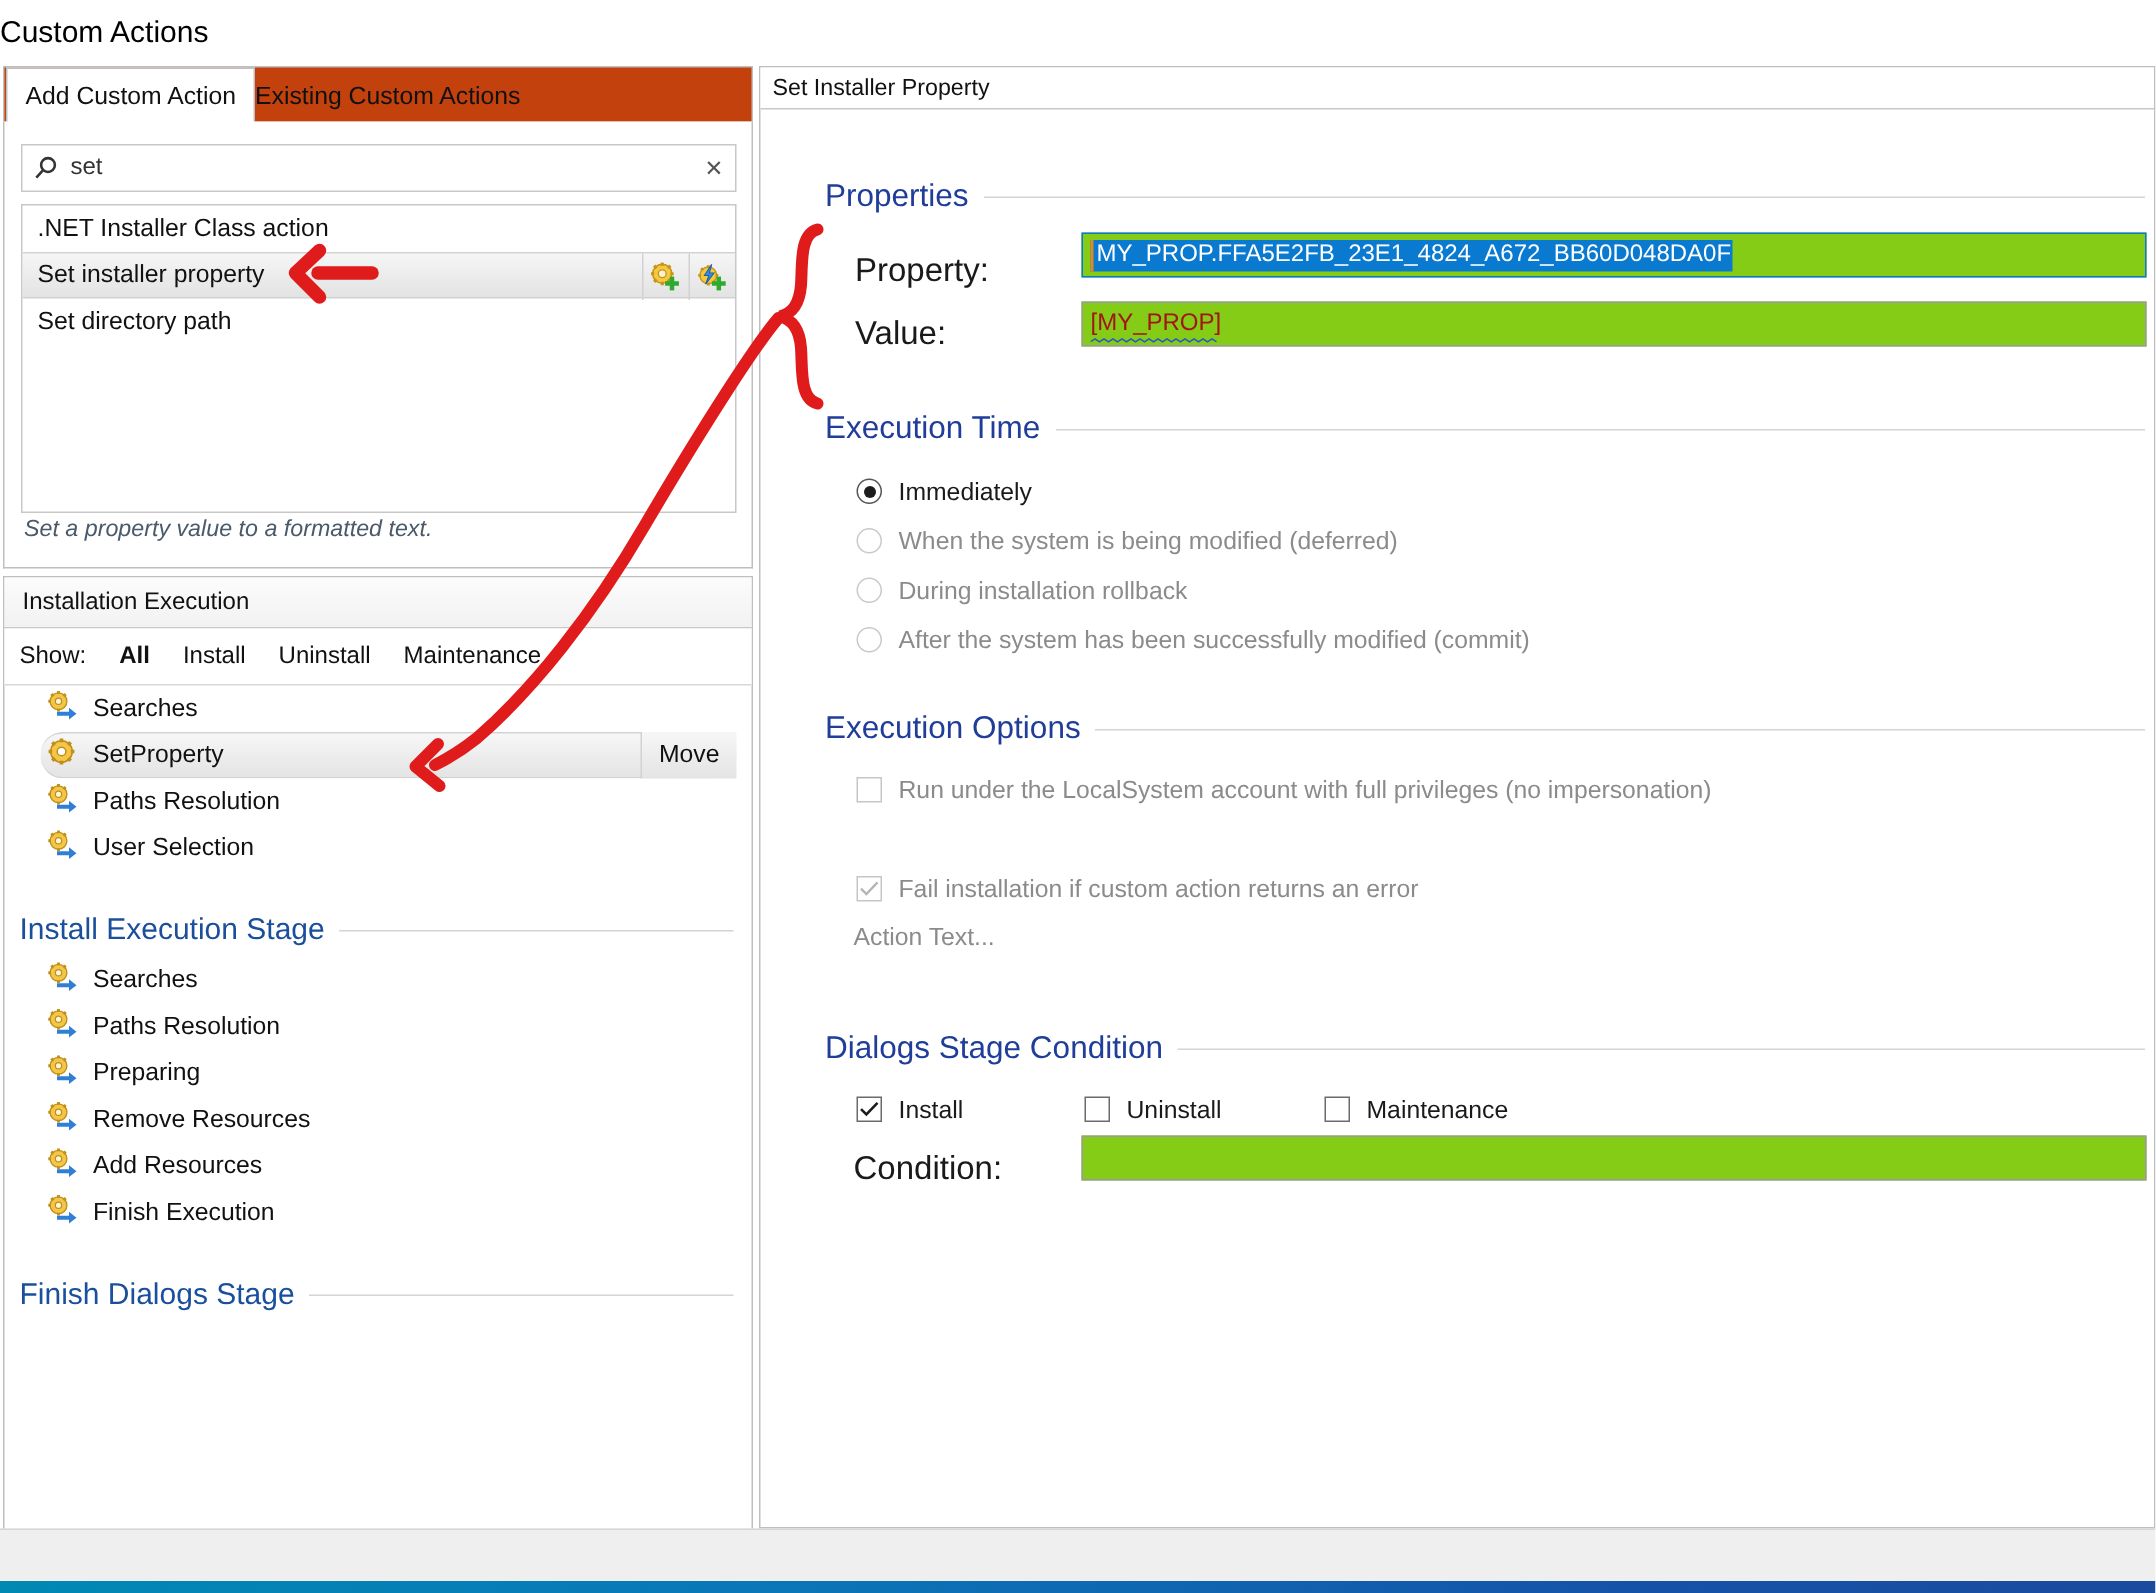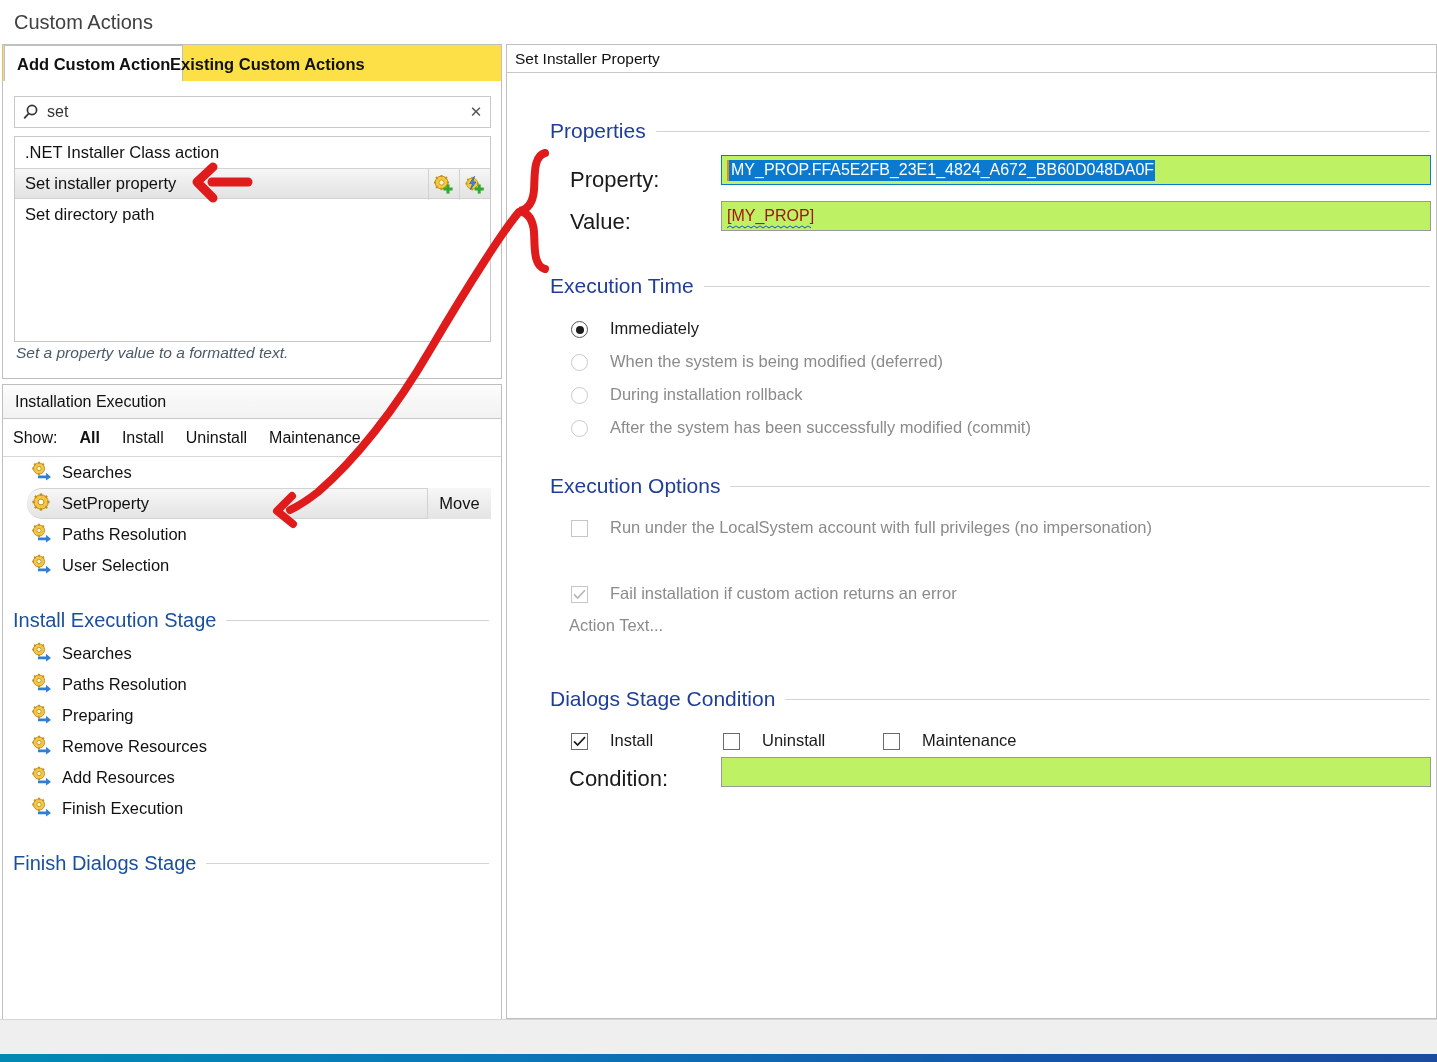--- a/index.html
+++ b/index.html
@@ -8,34 +8,33 @@
     width: 1437px; height: 1062px;
     background: #ffffff;
     font-family: "Liberation Sans", sans-serif;
     overflow: hidden;
   }
   #root { position: relative; width: 1437px; height: 1062px; background: #ffffff; }
 
   
   .win-title {
     position: absolute; left: 0; top: 0; width: 1437px; height: 44px;
-    display: flex; align-items: center; padding-left: 14px;
-    font-size: 20px; color: #404040; background: #ffffff;
+    display: flex; align-items: center; padding-left: 0;
+    font-size: 20px; color: #000000; background: #ffffff;
   }
 
   
   .left-panel {
     position: absolute; left: 2px; top: 44px; width: 500px; height: 975px;
     background: #ffffff;
   }
   .tabstrip {
     position: absolute; left: 0; top: 0; width: 500px; height: 38px;
     border: 1px solid #bfbfbf; border-bottom: 1px solid #bfbfbf;
-    background: #fde047;
-    font-weight: bold;
+    background: #c2410c;
   }
   .tab {
     position: absolute; top: 1px; height: 36px;
     display: flex; align-items: center; padding: 0 12px;
     font-size: 16.5px; color: #111; cursor: default;
   }
   .tab.active {
     background: #ffffff;
     border-left: 1px solid #bfbfbf; border-right: 1px solid #bfbfbf;
     border-top: 1px solid #bfbfbf; border-bottom: 1px solid #ffffff;
@@ -142,21 +141,21 @@
 
   .group-head {
     display: flex; align-items: center; gap: 10px;
     font-size: 21px; color: #1f3d99; padding-right: 0px;
   }
   .group-rule { flex: 1; height: 1px; background: #d4d4d4; }
 
   .field-label { font-size: 22px; color: #1a1a1a; }
 
   .text-input {
-    height: 30px; background: #bef264; border: 1px solid #9a9a9a;
+    height: 30px; background: #84cc16; border: 1px solid #9a9a9a;
     display: flex; align-items: center; padding-left: 5px;
     font-size: 16px; color: #111;
   }
   .text-input.focused { border: 1px solid #0a78d4; }
   .sel-text {
     background: #0a7ad0; color: #ffffff; padding: 1px 1px 2px 2px;
     border-left: 2px solid #e08a1e;
   }
   .redtext { color: #a31515; position: relative; }
   .squiggle {
@@ -172,21 +171,21 @@
   .radio.disabled { border-color: #c9c9c9; }
   .radio .dot { width: 8px; height: 8px; border-radius: 50%; background: #1c1c1c; }
 
   .cbox {
     width: 17px; height: 17px; border: 1.4px solid #6b6b6b; background: #fff;
     display: inline-flex; align-items: center; justify-content: center;
     flex: none; position: relative;
   }
   .cbox.disabled { border-color: #c6c6c6; }
 
-  .opt-row { display: flex; align-items: flex-end; gap: 22px; font-size: 16.5px; }
+  .opt-row { display: flex; align-items: flex-start; gap: 11px; font-size: 16.5px; }
   .opt-row.enabled { color: #1a1a1a; }
   .opt-row.disabled { color: #8b8b8b; }
 
   
   .bottom-fill {
     position: absolute; left: 0; top: 1019px; width: 1437px; height: 35px;
     background: #efefef; border-top: 1px solid #d6d6d6;
   }
   .bottom-bar {
     position: absolute; left: 0; top: 1054px; width: 1437px; height: 8px;

